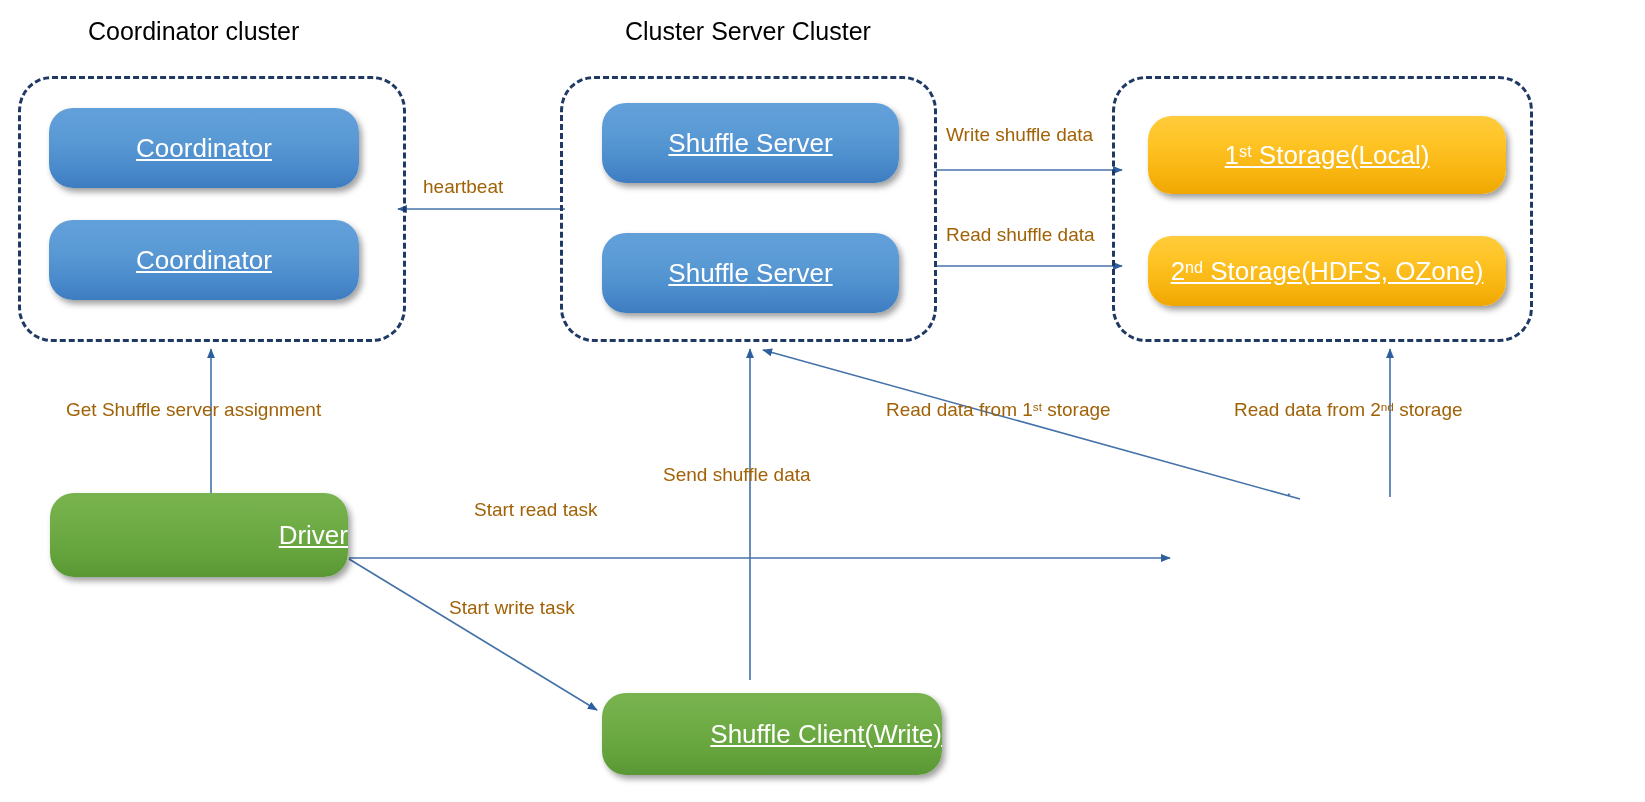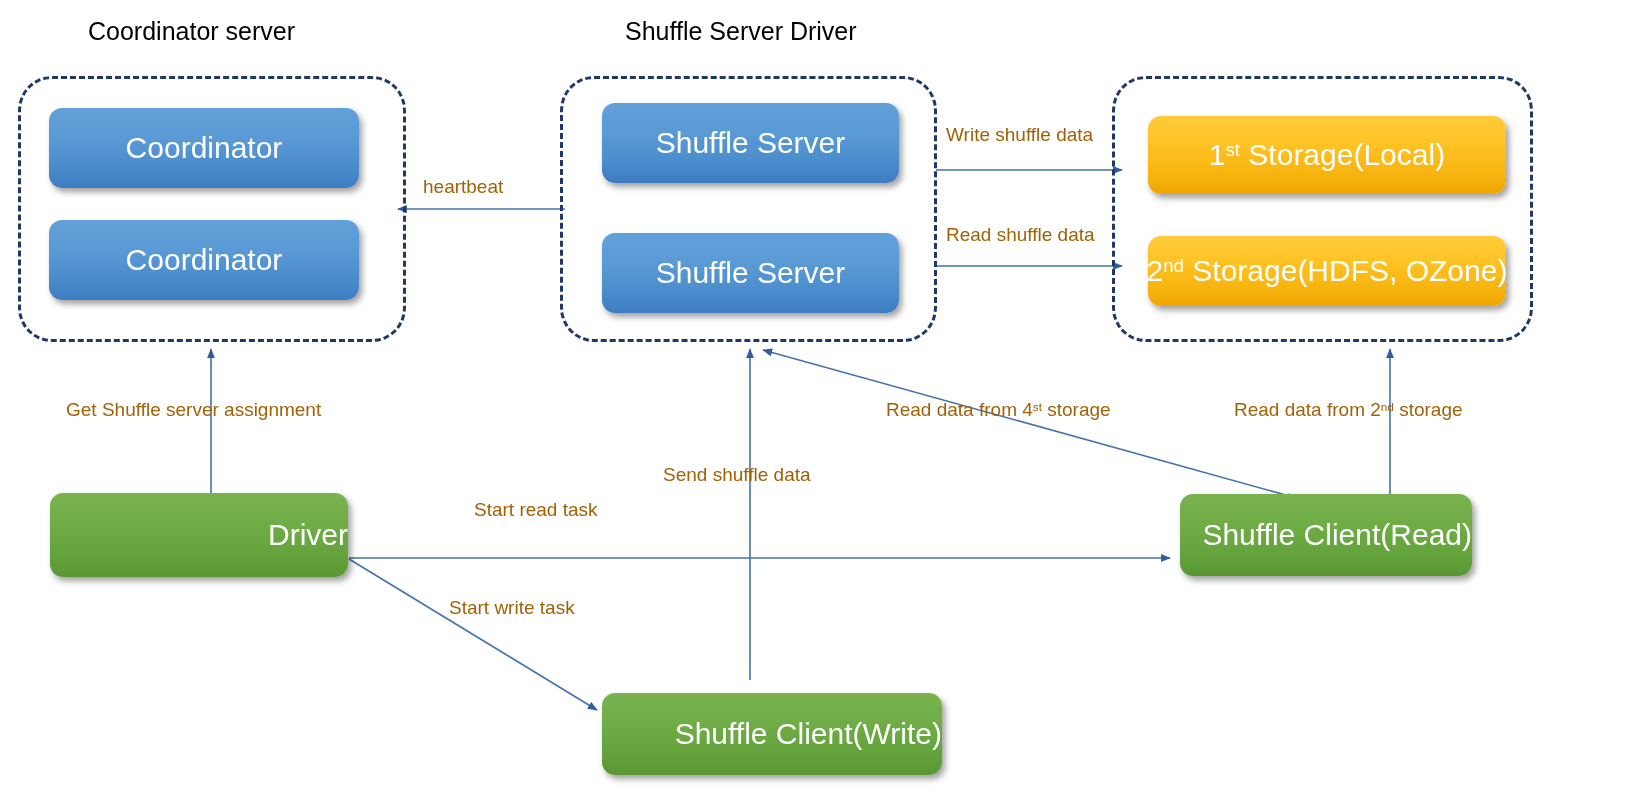--- a/index.html
+++ b/index.html
@@ -28,29 +28,30 @@
   .cluster-box {
     position: absolute;
     border: 3px dashed #1F3864;
     border-radius: 34px;
     box-sizing: border-box;
     background: transparent;
   }
   .node {
     position: absolute;
     box-sizing: border-box;
-    border-radius: 13px;
+    border-radius: 24px;
     display: flex;
     align-items: center;
     justify-content: center;
     color: #ffffff;
-    font-size: 30px;
+    font-size: 26px;
     white-space: nowrap;
     box-shadow: 3px 4px 6px rgba(0,0,0,0.38);
     letter-spacing: 0px;
+    text-decoration: underline;
   }
   .node-blue {
     background: linear-gradient(180deg, #62A0DA 0%, #5B9BD5 35%, #4A8BCC 75%, #3D7CC0 100%);
   }
   .node-green {
     background: linear-gradient(180deg, #79B34F 0%, #70AD47 35%, #64A23C 75%, #589733 100%);
     justify-content: flex-end;
   }
   .node-orange {
     background: linear-gradient(180deg, #FFCB3B 0%, #FFC528 30%, #F8B510 72%, #EFA600 100%);
@@ -107,23 +108,23 @@
     <line x1="349" y1="558" x2="1170" y2="558" stroke="#4472A8" stroke-width="1.6" marker-end="url(#ah)"></line>
 
     <line x1="349" y1="559" x2="597" y2="710" stroke="#4472A8" stroke-width="1.6" marker-end="url(#ah)"></line>
 
     <line x1="1290" y1="495" x2="1288" y2="494" stroke="#4472A8" stroke-width="1.6"></line>
     <line x1="1300" y1="499" x2="763" y2="350" stroke="#4472A8" stroke-width="1.6" marker-end="url(#ah)"></line>
 
     <line x1="1390" y1="497" x2="1390" y2="349" stroke="#4472A8" stroke-width="1.6" marker-end="url(#ah)"></line>
   </svg>
 
-  <div class="cluster-title" style="left:88px; top:17px;">Coordinator server</div>
+  <div class="cluster-title" style="left:88px; top:17px;">Coordinator cluster</div>
 
-  <div class="cluster-title" style="left:625px; top:17px;">Shuffle Server Driver</div>
+  <div class="cluster-title" style="left:625px; top:17px;">Cluster Server Cluster</div>
 
   <div class="cluster-box" style="left:18px; top:76px; width:388px; height:266px;"></div>
 
   <div class="cluster-box" style="left:560px; top:76px; width:377px; height:266px;"></div>
 
   <div class="cluster-box" style="left:1112px; top:76px; width:421px; height:266px;"></div>
 
   <div class="node node-blue" style="left:49px; top:108px; width:310px; height:80px;">
     <span>Coordinator</span>
   </div>
@@ -149,43 +150,40 @@
   <div class="node node-orange" style="left:1148px; top:236px; width:358px; height:70px;">
     <span>
       <span>2</span><sup>nd</sup><span> Storage(HDFS, OZone)</span>
     </span>
   </div>
 
   <div class="node node-green" style="left:50px; top:493px; width:298px; height:84px;">
     <span>Driver</span>
   </div>
 
-  <div class="node node-green" style="left:1180px; top:494px; width:292px; height:82px;">
-    <span>Shuffle Client(Read)</span>
-  </div>
 
   <div class="node node-green" style="left:602px; top:675px; width:340px; height:82px;margin-top:18px;">
     <span>Shuffle Client(Write)</span>
   </div>
 
   <div class="edge-label" style="left:423px; top:176px;">heartbeat</div>
 
   <div class="edge-label" style="left:946px; top:124px;">Write shuffle data</div>
 
   <div class="edge-label" style="left:946px; top:224px;">Read shuffle data</div>
 
   <div class="edge-label" style="left:66px; top:399px;">Get Shuffle server assignment</div>
 
   <div class="edge-label" style="left:663px; top:464px;">Send shuffle data</div>
 
   <div class="edge-label" style="left:474px; top:499px;">Start read task</div>
 
   <div class="edge-label" style="left:449px; top:597px;">Start write task</div>
 
   <div class="edge-label" style="left:886px; top:399px;">
-    <span>Read data from 4</span><sup>st</sup><span> storage</span>
+    <span>Read data from 1</span><sup>st</sup><span> storage</span>
   </div>
 
   <div class="edge-label" style="left:1234px; top:399px;">
     <span>Read data from 2</span><sup>nd</sup><span> storage</span>
   </div>
 
 </div>
 
 </body></html>

